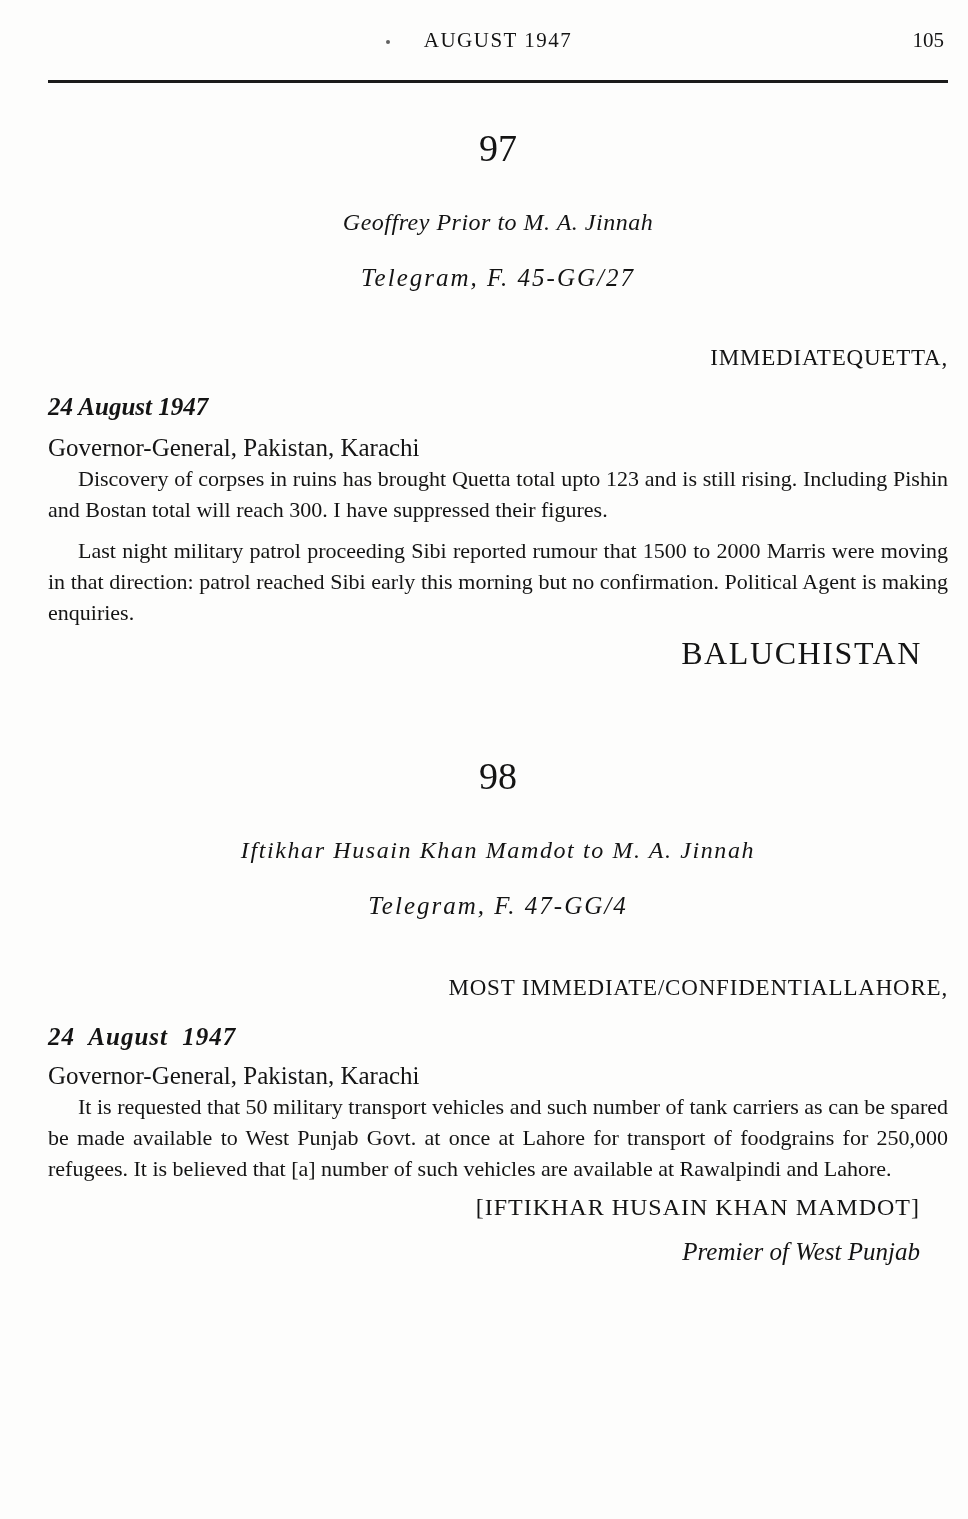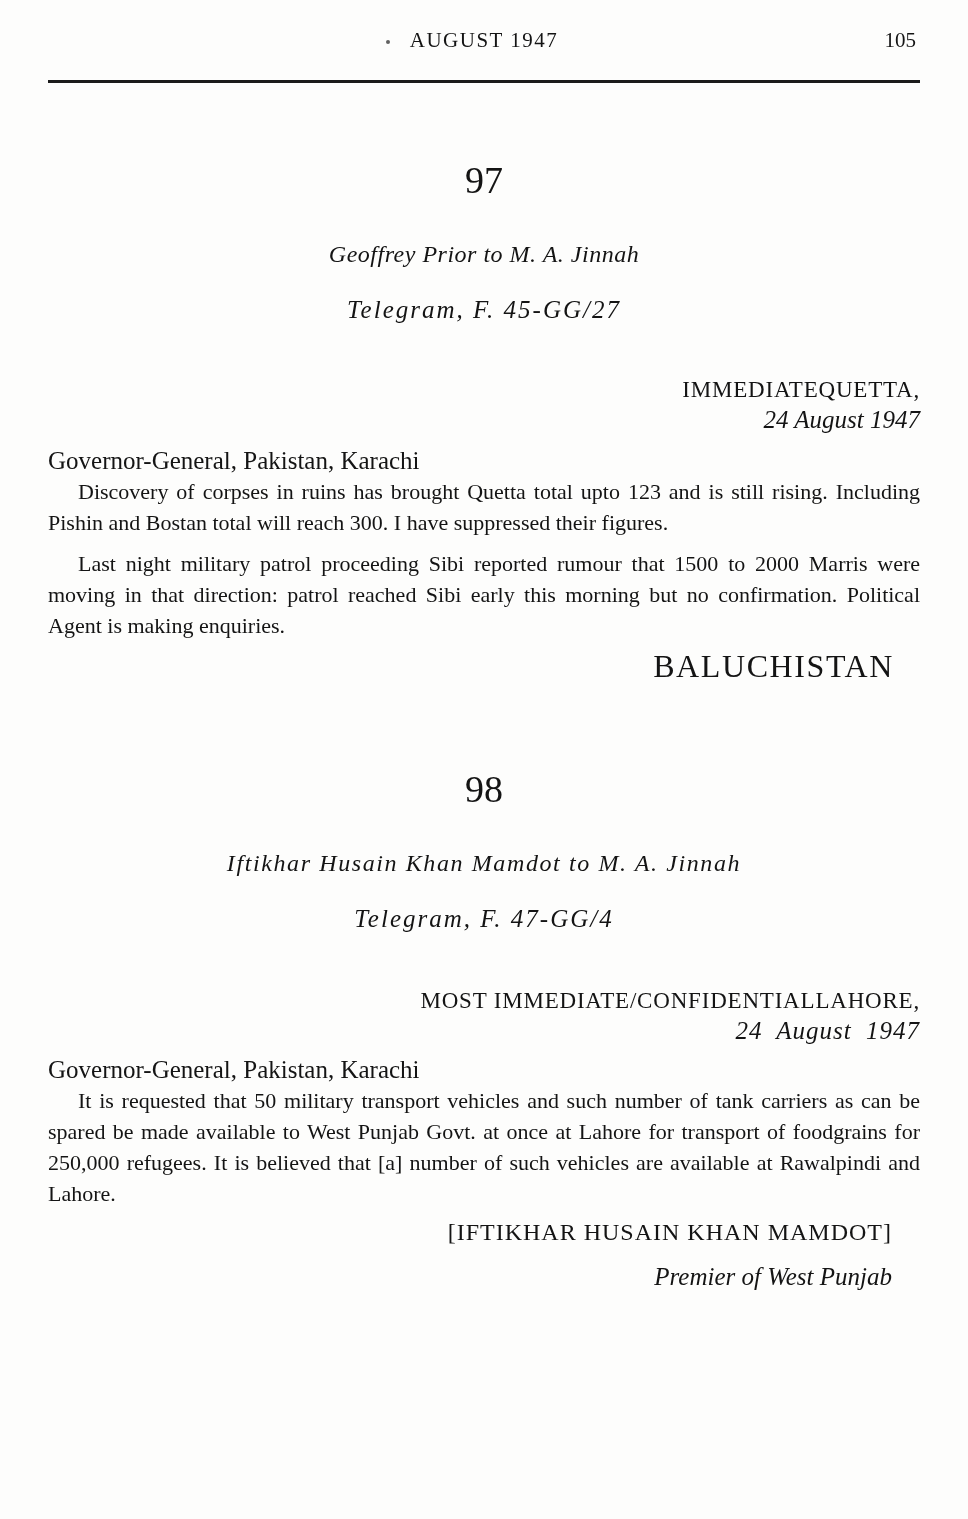--- a/index.html
+++ b/index.html
@@ -13,21 +13,21 @@
     height: 1519px;
     overflow: hidden;
     font-family: "Liberation Serif", "DejaVu Serif", serif;
     color: #141414;
     background: #fdfdfc;
   }
   .page {
     position: relative;
     width: 968px;
     height: 1519px;
-    padding: 26px 48px 0 48px;
+    padding: 26px 20px 0 48px;
   }
   .scan-speck {
     position: absolute;
     left: 386px;
     top: 40px;
     width: 4px;
     height: 4px;
     background: #3a3a3a;
     border-radius: 50%;
     opacity: .8;
@@ -52,21 +52,21 @@
   }
   .rule {
     border: none;
     border-top: 3px solid #1b1b1b;
     margin: 24px 0 0 0;
   }
   .entry-number {
     text-align: center;
     font-size: 38px;
     line-height: 42px;
-    margin-top: 76px;
+    margin-top: 44px;
   }
   .entry-number.second { margin-top: 87px; }
   .entry-heading {
     text-align: center;
     font-style: italic;
     font-size: 24px;
     line-height: 31px;
     margin-top: 38px;
     letter-spacing: .5px;
   }
@@ -82,25 +82,26 @@
   .meta-row {
     display: flex;
     justify-content: flex-end;
     margin-top: 50px;
     font-size: 23px;
     line-height: 29px;
     letter-spacing: .8px;
   }
   .meta-row.second { margin-top: 52px; }
   .date-line {
-    text-align: right;
+    text-align: left;
     font-style: italic;
     font-size: 25px;
     line-height: 31px;
-    margin-top: 0;
+    margin-top: 19px;
+    font-weight: bold;
   }
   .date-line.spaced {
     word-spacing: 7px;
     letter-spacing: 1px;
   }
   .addressee {
     font-size: 25px;
     line-height: 31px;
     margin-top: 10px;
   }

